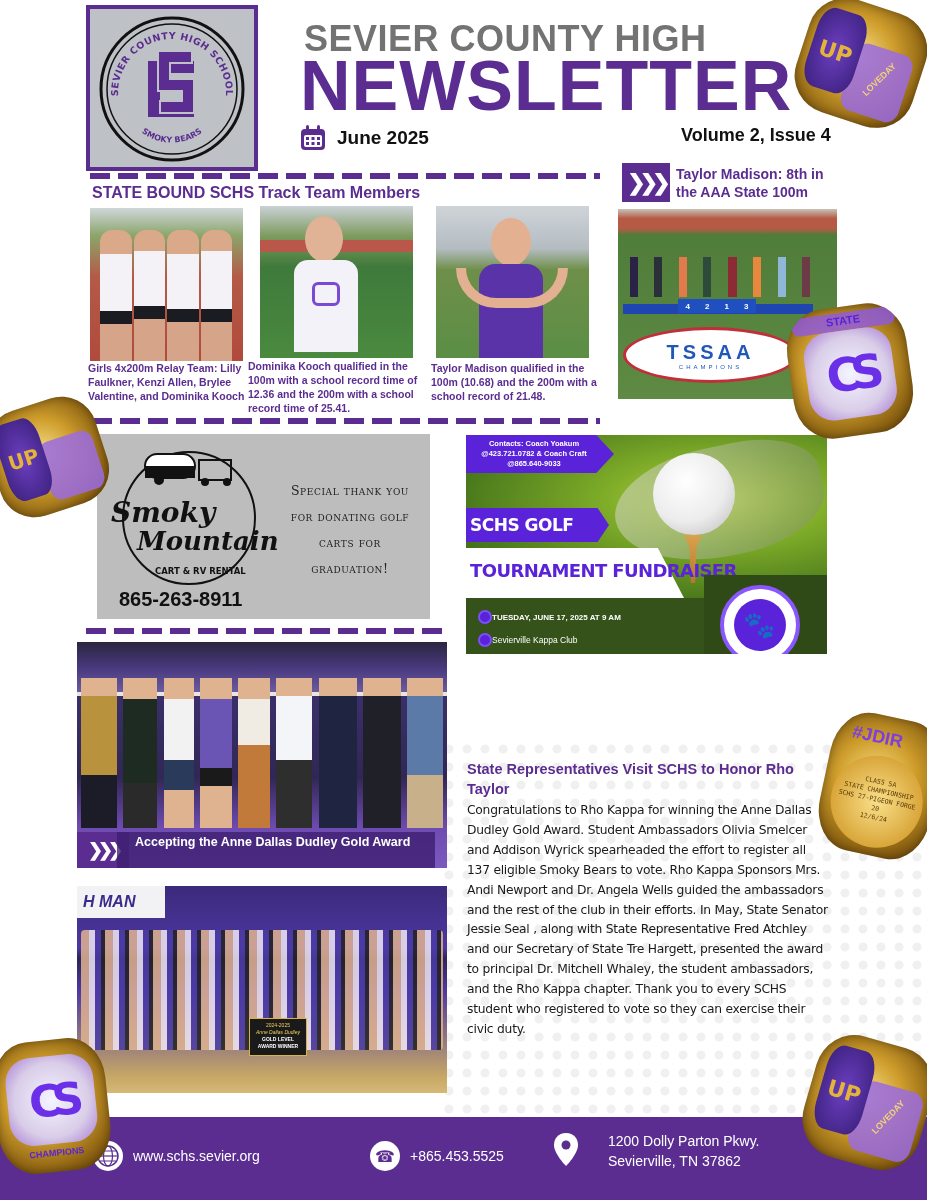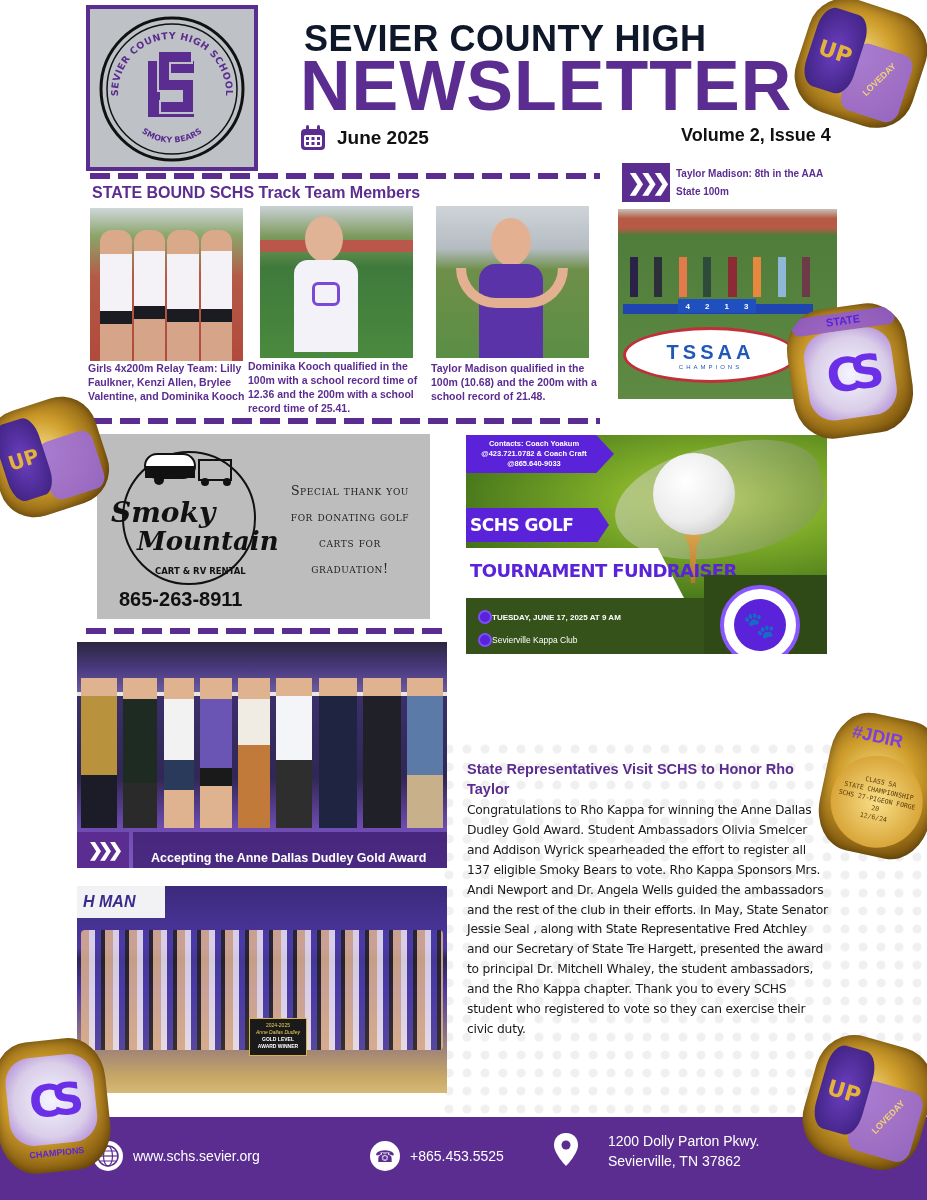--- a/index.html
+++ b/index.html
@@ -8,21 +8,21 @@
 
   .dots {
     position: absolute; left: 440px; top: 740px; width: 487px; height: 380px;
     background-image: radial-gradient(circle, #eeeeee 4px, transparent 5px);
     background-size: 18px 18px; opacity: .9;
   }
   .abs { position: absolute; }
 
   
   .logo-box { left: 86px; top: 5px; width: 172px; height: 166px; background: #bec1c6; border: 4px solid #5b2d90; }
-  .title1 { left: 304px; top: 18px; font-size: 36px; font-weight: 700; color: #0f172a; letter-spacing: .5px; white-space: nowrap; }
+  .title1 { left: 304px; top: 18px; font-size: 36px; font-weight: 700; color: #737373; letter-spacing: .5px; white-space: nowrap; }
   .title2 { left: 300px; top: 46px; font-size: 70px; font-weight: 700; color: #5b2d90; letter-spacing: 1px; white-space: nowrap; }
   .date-row { left: 299px; top: 124px; display: flex; align-items: center; gap: 10px; }
   .date-text { font-size: 19px; font-weight: 700; color: #111; }
   .volume { left: 681px; top: 125px; font-size: 18px; font-weight: 700; color: #111; white-space: nowrap; }
 
   .dash { height: 6px; background: repeating-linear-gradient(90deg, #5b2d90 0 20px, transparent 20px 28px); }
 
   .section-h { font-size: 16px; font-weight: 700; color: #5b2d90; white-space: nowrap; }
   .caption { font-size: 10.5px; font-weight: 700; color: #5b2d90; line-height: 1.32; }
 
@@ -150,21 +150,21 @@
   <div style="position:absolute; left:43px; top:58px; width:64px; height:94px; background:#5b33a8; border-radius:16px 16px 0 0;"></div>
   <div style="position:absolute; left:20px; top:62px; width:112px; height:40px; border:10px solid #e3b092; border-top:none; border-radius:0 0 40px 40px;"></div>
 </div>
 <div class="abs caption" style="left:431px; top:362px; width:175px;">Taylor Madison qualified in the 100m (10.68) and the 200m with a school record of 21.48.</div>
 
 <div class="abs dash" style="left:92px; top:418px; width:508px;"></div>
 
 <div class="abs badge-arrow" style="left:622px; top:163px; width:48px; height:39px;">
   <span style="color:#fff; font-size:22px; font-weight:700; letter-spacing:-6px;">❯❯❯</span>
 </div>
-<div class="abs section-h" style="left:676px; top:165px; font-size:10px; line-height:18px; white-space:normal; width:160px;">Taylor Madison: 8th in the AAA State 100m</div>
+<div class="abs section-h" style="left:676px; top:165px; font-size:14px; line-height:18px; white-space:normal; width:160px;">Taylor Madison: 8th in the AAA State 100m</div>
 
 <div class="abs photo" style="left:618px; top:209px; width:219px; height:190px; background:linear-gradient(#c8c2b8 0%, #b65a45 5%, #b65a45 10%, #4f7d3a 14%, #5e8a43 100%);">
   <div style="position:absolute; left:5px; top:95px; width:190px; height:10px; background:#1f46b0;"></div>
   <div style="position:absolute; left:60px; top:90px; width:78px; height:14px; background:#2050c0; color:#fff; font-size:8px; font-weight:700; display:flex; justify-content:space-around; align-items:center;">
     <span>4</span>
     <span>2</span>
     <span>1</span>
     <span>3</span>
   </div>
   <div style="position:absolute; left:12px; top:48px; width:180px; height:40px; display:flex; justify-content:space-between;">
@@ -247,21 +247,21 @@
     <div style="width:32px; background:linear-gradient(#e0b390 0 14%, #6a55b5 14% 60%, #1a1a1a 60% 72%, #e0b390 72%);"></div>
     <div style="width:32px; background:linear-gradient(#e0b390 0 14%, #f0ece4 14% 45%, #c27a3a 45%);"></div>
     <div style="width:36px; background:linear-gradient(#e0b390 0 12%, #f3f5f8 12% 55%, #2e2e2e 55%);"></div>
     <div style="width:38px; background:linear-gradient(#e0b390 0 12%, #1f2540 12%);"></div>
     <div style="width:38px; background:linear-gradient(#e0b390 0 12%, #202028 12%);"></div>
     <div style="width:36px; background:linear-gradient(#e0b390 0 12%, #5b7aa8 12% 65%, #c8b08a 65%);"></div>
   </div>
   <div class="badge-arrow" style="position:absolute; left:0; top:190px; width:52px; height:36px;">
     <span style="color:#fff; font-size:18px; font-weight:700; letter-spacing:-5px;">❯❯❯</span>
   </div>
-  <div style="position:absolute; left:56px; top:190px; width:318px; height:36px; background:rgba(60,30,110,.78); color:#fff; font-size:12.5px; font-weight:700; line-height:16px; padding:18px 0 0 18px;">Accepting the Anne Dallas Dudley Gold Award</div>
+  <div style="position:absolute; left:40px; top:190px; width:318px; height:36px; background:rgba(60,30,110,.78); color:#fff; font-size:12.5px; font-weight:700; line-height:16px; padding:2px 0 0 18px;">Accepting the Anne Dallas Dudley Gold Award</div>
 </div>
 
 <div class="abs photo" style="left:77px; top:886px; width:370px; height:207px; background:linear-gradient(#3c2a7c 0%, #4c37a0 30%, #2e2456 35%, #4c37a0 50%, #c6a766 92%, #d6b877 100%);">
   <div style="position:absolute; left:0; top:0; width:88px; height:32px; background:#f2f2f4; color:#3b2a8c; font-size:16px; font-weight:900; font-style:italic; line-height:32px; padding-left:6px;">H MAN</div>
   <div style="position:absolute; left:4px; top:44px; width:362px; height:120px; background:repeating-linear-gradient(90deg, #e0b390 0 8px, #f0e8f4 8px 14px, #4a3aa8 14px 20px, #222 20px 24px); opacity:.85; border-radius:4px;"></div>
   <div style="position:absolute; left:172px; top:132px; width:58px; height:38px; background:#1a1a1a; border:1px solid #d8b24a; color:#f2d05a; font-size:5px; text-align:center; line-height:1.4; padding-top:3px;">
     <div>2024-2025</div>
     <div style="font-style:italic;">Anne Dallas Dudley</div>
     <div style="color:#fff; font-weight:700;">GOLD LEVEL</div>
     <div style="color:#fff; font-weight:700;">AWARD WINNER</div>

